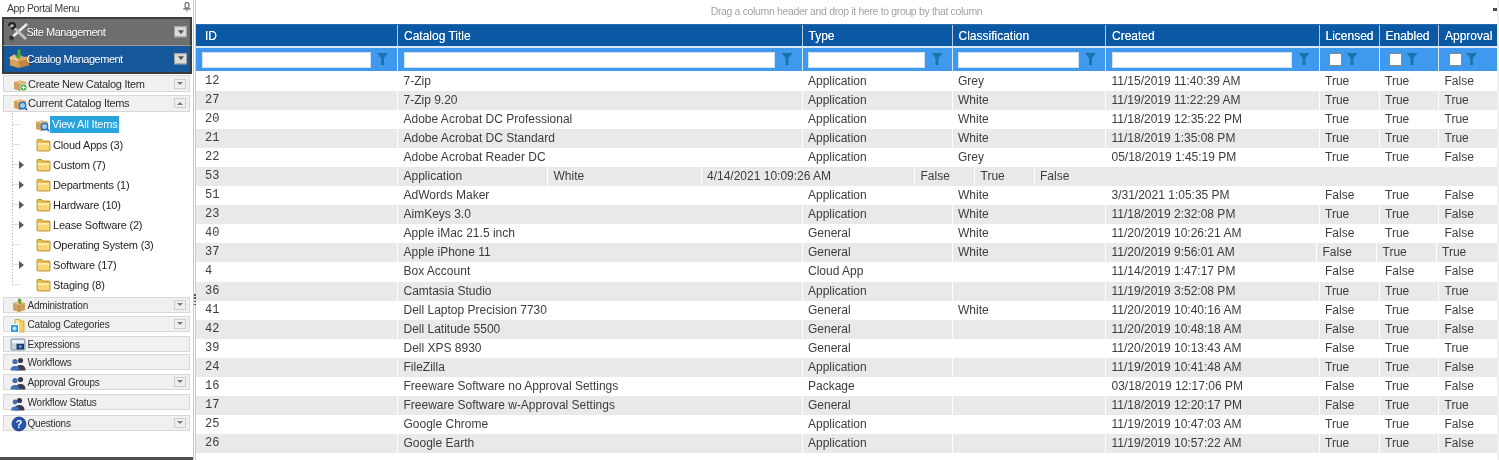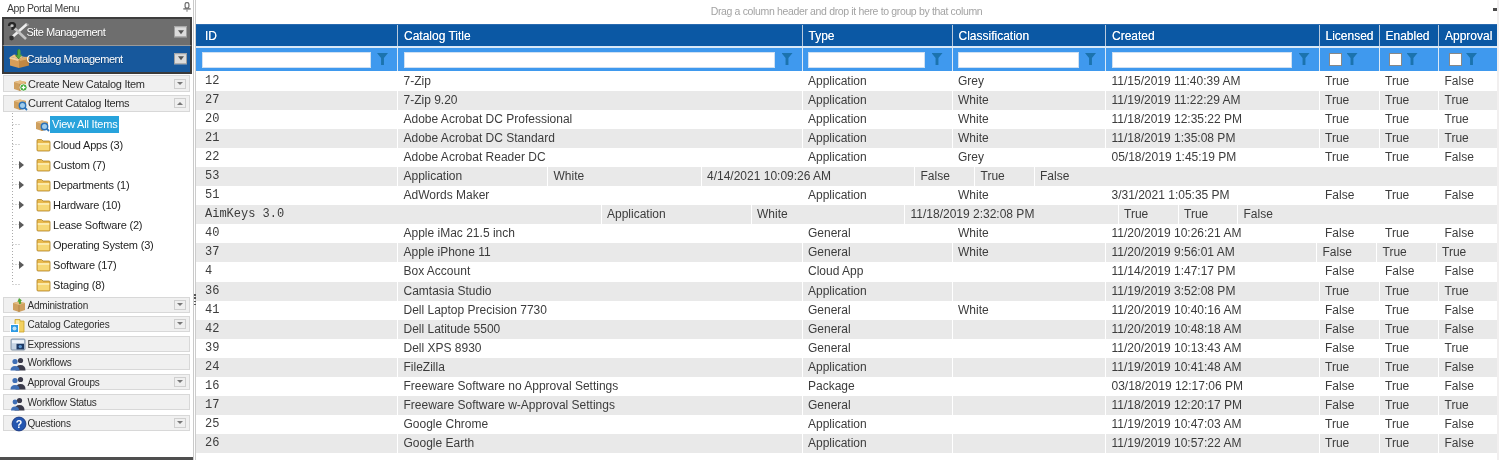--- a/index.html
+++ b/index.html
@@ -203,20 +203,21 @@
           <div class="c" style="width:201px">51</div>
           <div class="c" style="width:404.5px">AdWords Maker</div>
           <div class="c" style="width:150px">Application</div>
           <div class="c" style="width:153.5px">White</div>
           <div class="c" style="width:213.5px">3/31/2021 1:05:35 PM</div>
           <div class="c" style="width:60px">False</div>
           <div class="c" style="width:59.5px">True</div>
           <div class="c" style="width:59px">False</div>
         </div>
         <div class="r alt">
+          <div class="c" style="width:201px">23</div>
           <div class="c" style="width:404.5px">AimKeys 3.0</div>
           <div class="c" style="width:150px">Application</div>
           <div class="c" style="width:153.5px">White</div>
           <div class="c" style="width:213.5px">11/18/2019 2:32:08 PM</div>
           <div class="c" style="width:60px">True</div>
           <div class="c" style="width:59.5px">True</div>
           <div class="c" style="width:59px">False</div>
         </div>
         <div class="r">
           <div class="c" style="width:201px">40</div>

